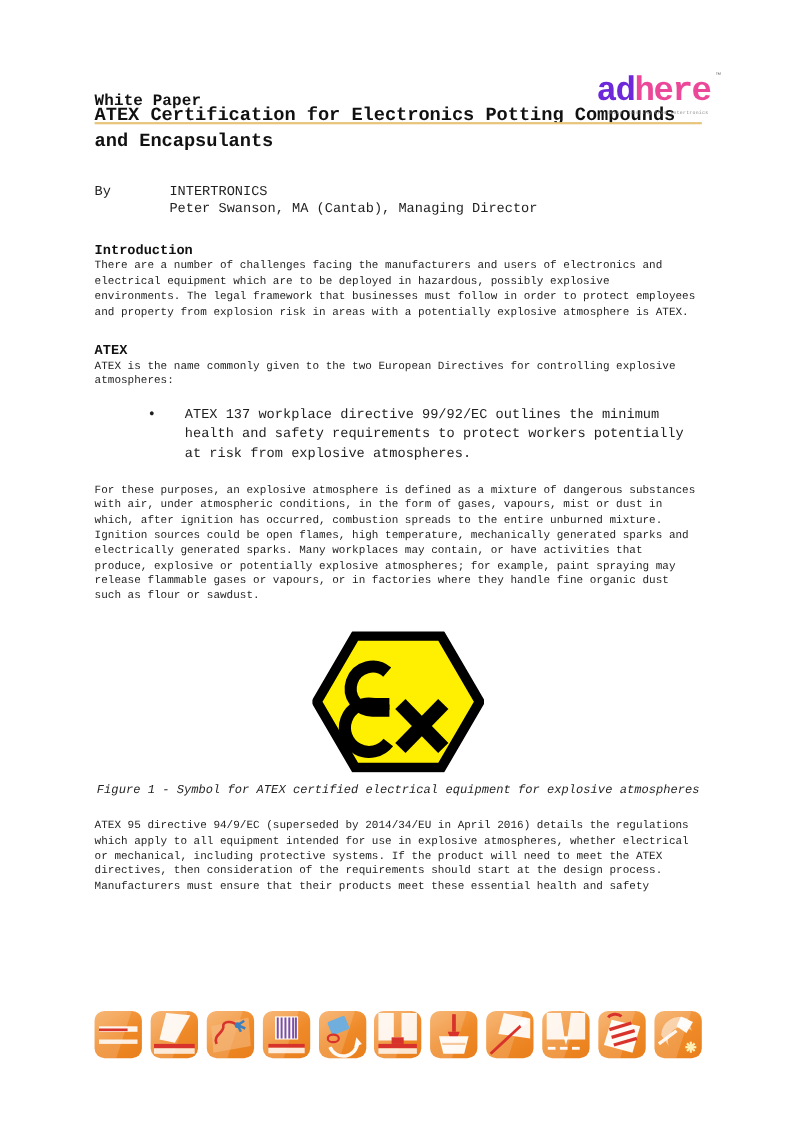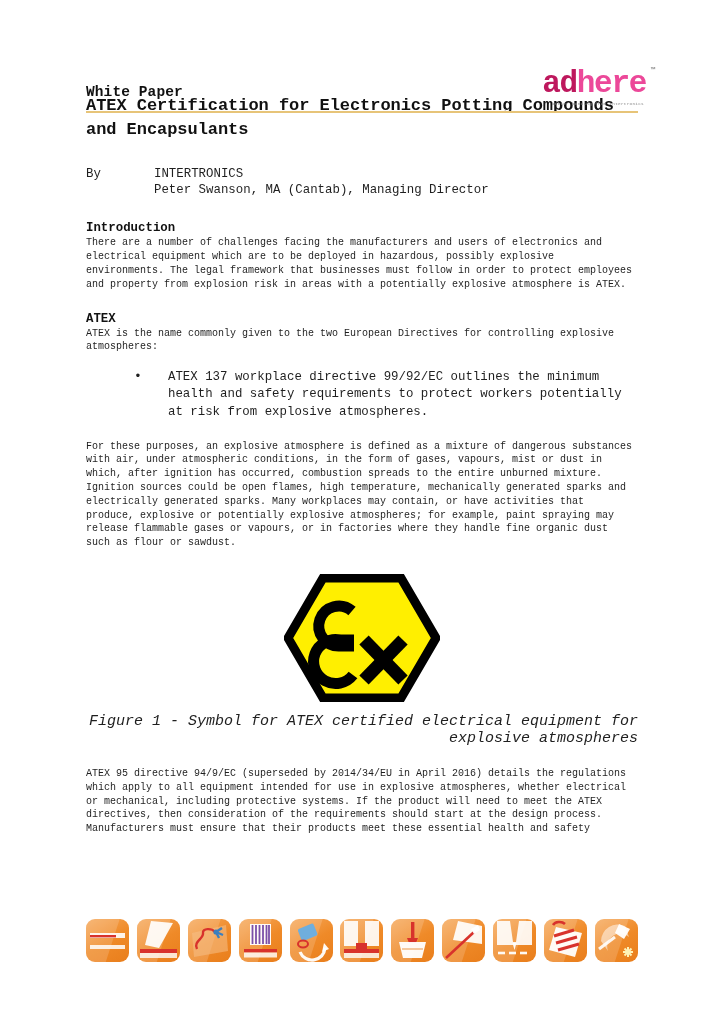--- a/index.html
+++ b/index.html
@@ -64,21 +64,21 @@
     line-height: 1;
   }
   .logo-mark {
     font-size: 31px;
     font-weight: bold;
     letter-spacing: -1.3px;
     line-height: 1;
     position: relative;
     display: inline-block;
   }
-  .logo-ad { color: #be185d; }
+  .logo-ad { color: #6d28d9; }
   .logo-here { color: #ec4899; margin-top: 47px; }
   .logo-tm {
     position: absolute;
     right: -9px;
     top: -1px;
     font-size: 7px;
     font-weight: normal;
     color: #6b6b6b;
     letter-spacing: 0;
   }
@@ -165,25 +165,25 @@
   
   .figure {
     margin-top: 24px;
     text-align: center;
   }
   .atex-symbol {
     display: block;
     margin: 0 auto;
   }
   .fig-caption {
-    font-size: 15px;
+    font-size: 11px;
     font-style: italic;
     color: #1f1f1f;
     margin-top: 11px;
-    text-align: right;
+    text-align: center;
   }
 
   .block-closing { margin-top: 20px; }
 
   
   .icon-strip {
     position: absolute;
     left: 86px;
     bottom: 38px;
     width: 552px;

